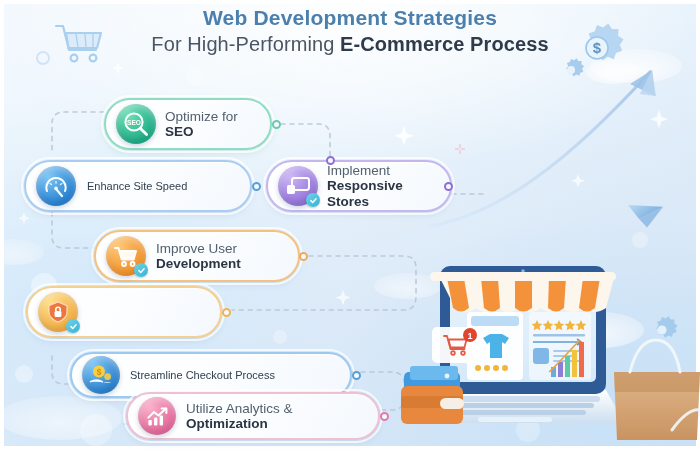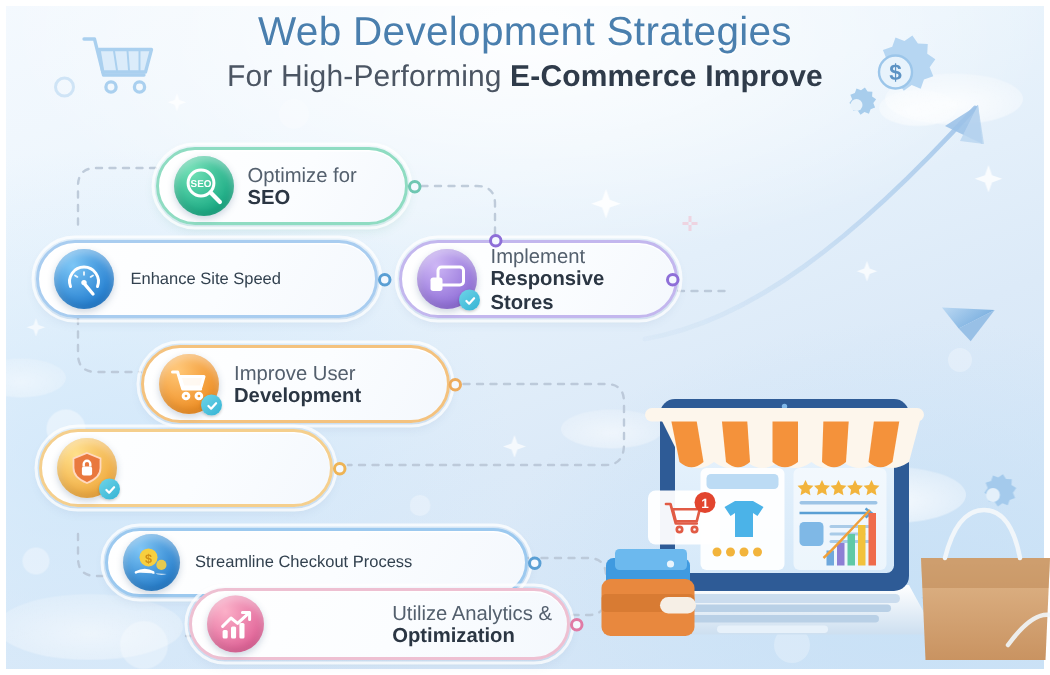--- a/index.html
+++ b/index.html
@@ -20,21 +20,21 @@
     content:"";position:absolute;inset:0;pointer-events:none;
     border:4px solid #ffffff;box-sizing:border-box;
   }
 
   
   .bg-layer{position:absolute;inset:0;pointer-events:none;}
 
   
   .header{position:absolute;left:0;top:6px;width:700px;text-align:center;z-index:6;}
   .title-1{
-    font-size:27px;font-weight:normal;color:#4a7fae;letter-spacing:.2px;
+    font-size:21px;font-weight:bold;color:#4a7fae;letter-spacing:.2px;
     text-shadow:0 1px 0 rgba(255,255,255,.9);
   }
   .title-2{
     margin-top:3px;font-size:20px;color:#4b5563;letter-spacing:.1px;
   }
   .title-2 b{color:#2f3b4a;font-weight:bold;}
 
   
   .pill{
     position:absolute;display:flex;align-items:center;
@@ -289,21 +289,21 @@
         <circle cx="447" cy="376" r="2.4" fill="#ffffff" opacity=".85"></circle>
         <rect x="401" y="386" width="62" height="38" rx="6" fill="#e8883e"></rect>
         <rect x="401" y="396" width="62" height="12" rx="3" fill="#d2762f" opacity=".7"></rect>
         <rect x="440" y="398" width="24" height="11" rx="5.5" fill="#f6efe6"></rect>
       </g>
     </svg>
   </div>
 
   <div class="header">
     <div class="title-1">Web Development Strategies</div>
-    <div class="title-2"><span>For High-Performing </span><b>E-Commerce Improve</b></div>
+    <div class="title-2"><span>For High-Performing </span><b>E-Commerce Process</b></div>
   </div>
 
   <div class="pill p-seo" style="left:104px;top:98px;width:168px;height:52px;padding:0 10px;">
     <div class="ring"></div>
     <div class="icon" style="width:40px;height:40px;background:radial-gradient(circle at 32% 28%,#6fe0b5,#17a882 75%);">
       <svg width="28" height="28" viewBox="0 0 28 28">
         <circle cx="12" cy="12" r="8.6" fill="none" stroke="#ffffff" stroke-width="2"></circle>
         <text x="12" y="14.6" text-anchor="middle" font-family="Liberation Sans, sans-serif" font-size="6.6" font-weight="bold" fill="#ffffff">SEO</text>
         <path d="M18.4 18.4 L24.6 24.6" stroke="#ffffff" stroke-width="2.8" stroke-linecap="round"></path>
       </svg>
@@ -410,21 +410,21 @@
         <path d="M2.6 19.6 q 6 -3.2 11.6 0 q 4 2.4 9 1" fill="#ffffff" opacity=".95"></path>
         <path d="M2.6 19.6 q 6 -3.2 11.6 0" fill="none" stroke="#ffffff" stroke-width="1.6" stroke-linecap="round"></path>
       </svg>
     </div>
     <div class="ptext" style="margin-left:10px;">
       <span class="single">Streamline Checkout Process</span>
     </div>
   </div>
   <div class="node" style="left:352px;top:371px;border:2px solid #5a9fd4;"></div>
 
-  <div class="pill p-ana" style="left:126px;top:392px;width:254px;height:48px;padding:0 10px;justify-content:space-between;">
+  <div class="pill p-ana" style="left:126px;top:392px;width:254px;height:48px;padding:0 10px;">
     <div class="ring"></div>
     <div class="icon" style="width:38px;height:38px;background:radial-gradient(circle at 32% 28%,#fbb0c8,#df5d94 80%);">
       <svg width="25" height="25" viewBox="0 0 25 25">
         <path d="M3.4 13.6 L9 8 L13.4 11.6 L21 4.6" fill="none" stroke="#ffffff" stroke-width="2" stroke-linecap="round" stroke-linejoin="round"></path>
         <path d="M16.6 4.4 H21.4 V9" fill="none" stroke="#ffffff" stroke-width="2" stroke-linecap="round" stroke-linejoin="round"></path>
         <g fill="#ffffff">
           <rect x="3.4" y="16" width="3.4" height="5.6" rx="1"></rect>
           <rect x="9" y="13.6" width="3.4" height="8" rx="1"></rect>
           <rect x="14.6" y="11.4" width="3.4" height="10.2" rx="1"></rect>
         </g>

